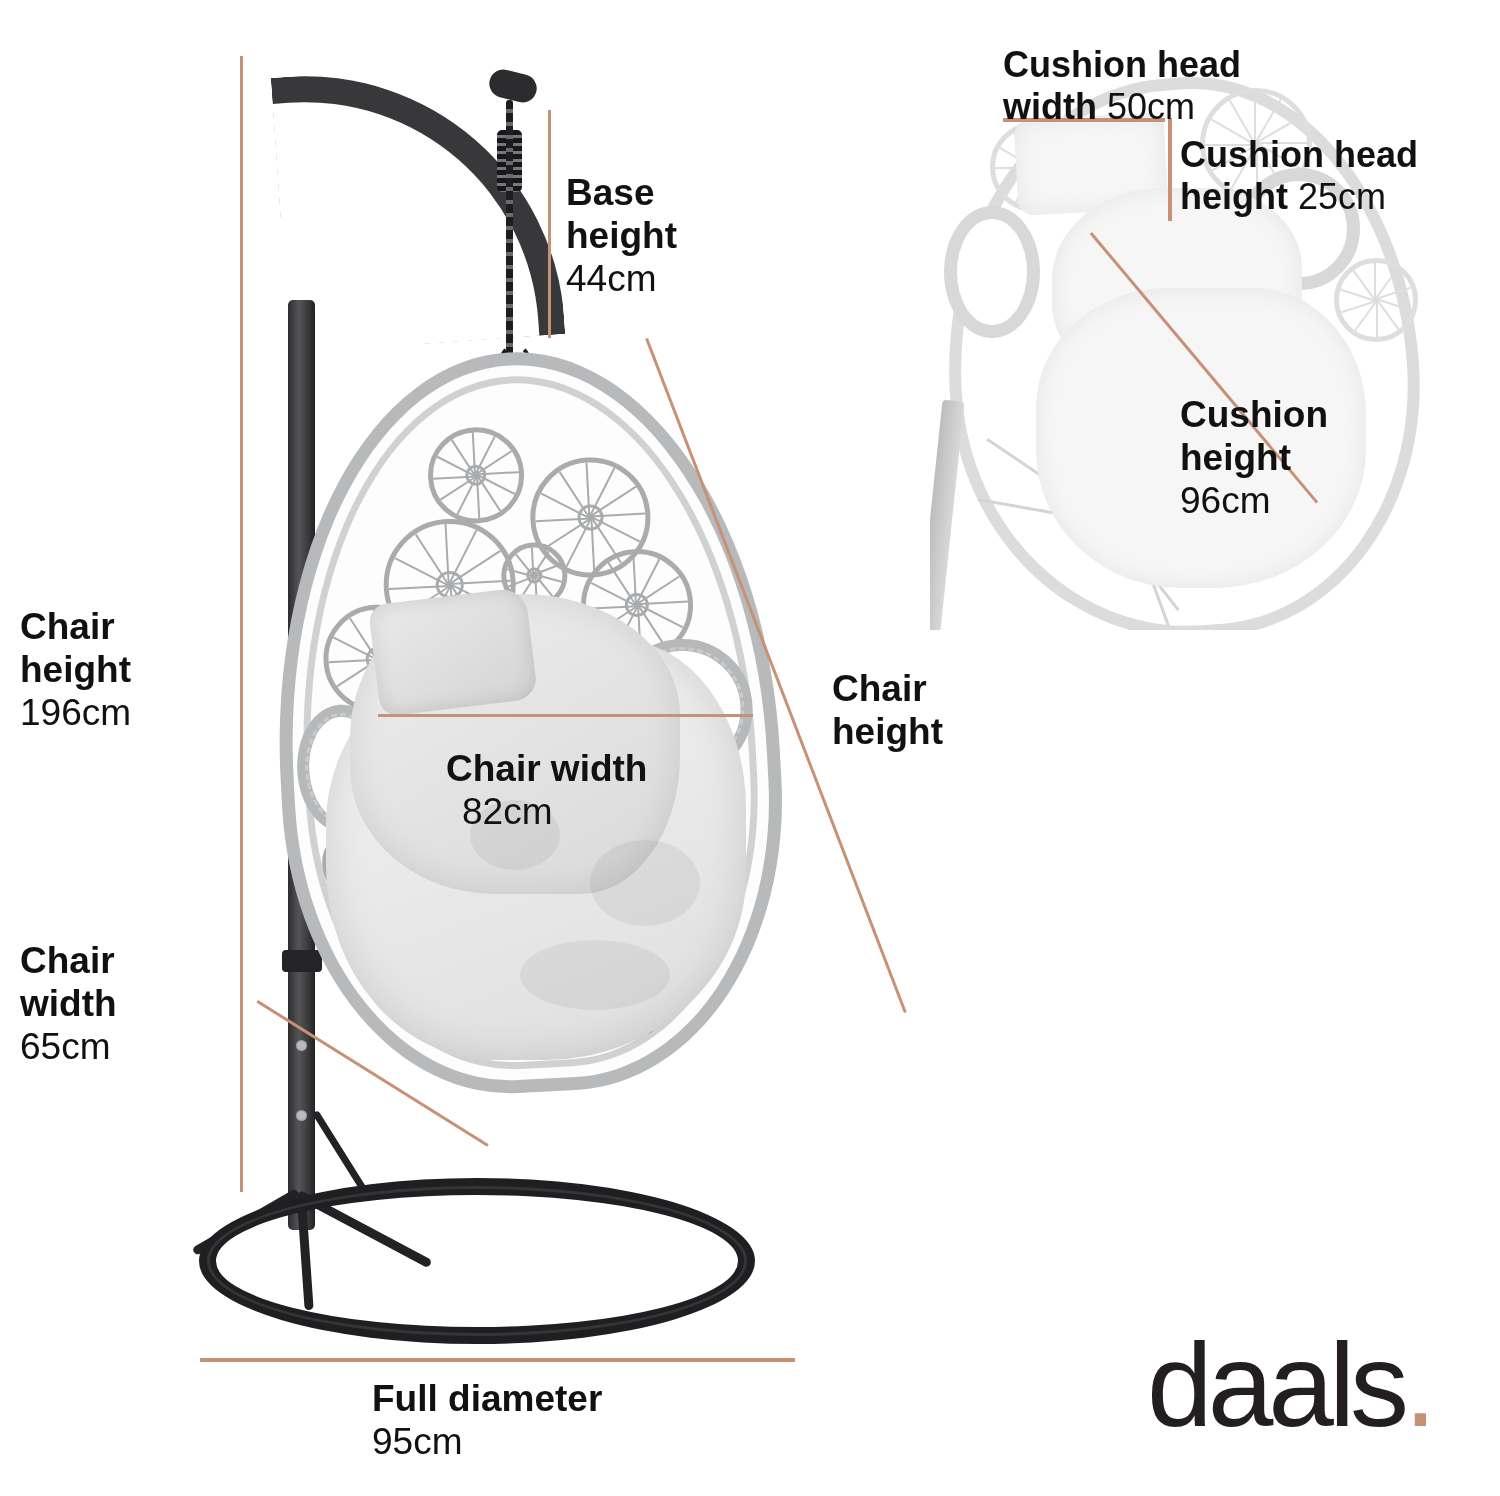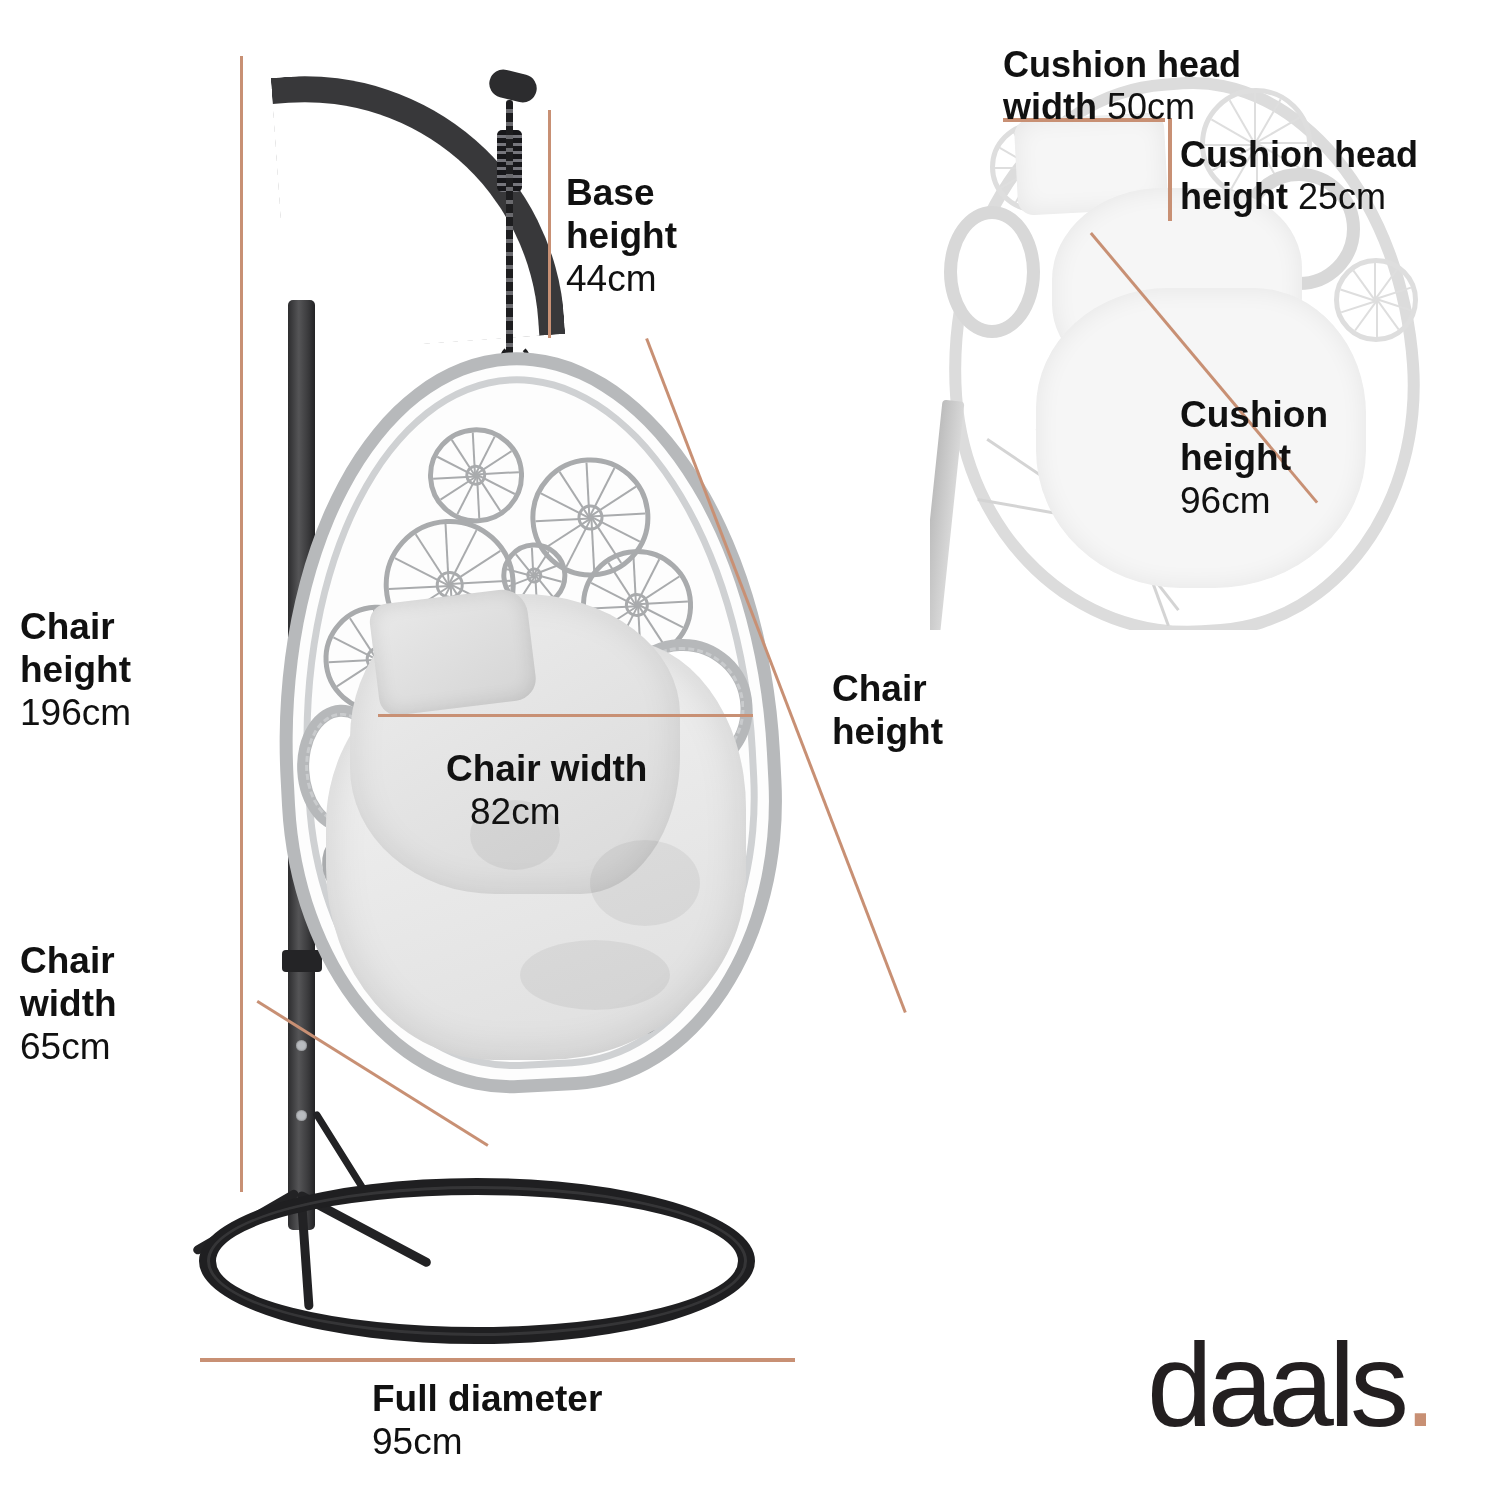--- a/index.html
+++ b/index.html
@@ -391,21 +391,21 @@
   </div>
 
   <div class="lbl t44 r" style="left:20px;top:940px;width:208px;">
     <span class="bold">Chair</span>
     <span class="bold">width</span>
     <span class="val">65cm</span>
   </div>
 
   <div class="lbl t44" style="left:446px;top:748px;width:300px;">
     <span class="bold">Chair width</span>
-    <span class="val" style="margin-left:24px;">82cm</span>
+    <span class="val" style="margin-left:16px;">82cm</span>
   </div>
 
   <div class="lbl t44" style="left:832px;top:668px;width:220px;">
     <span class="bold">Chair</span>
     <span class="bold">height</span>
   </div>
 
   <div class="lbl t44" style="left:372px;top:1378px;width:340px;">
     <span class="bold">Full diameter</span>
     <span class="val">95cm</span>

